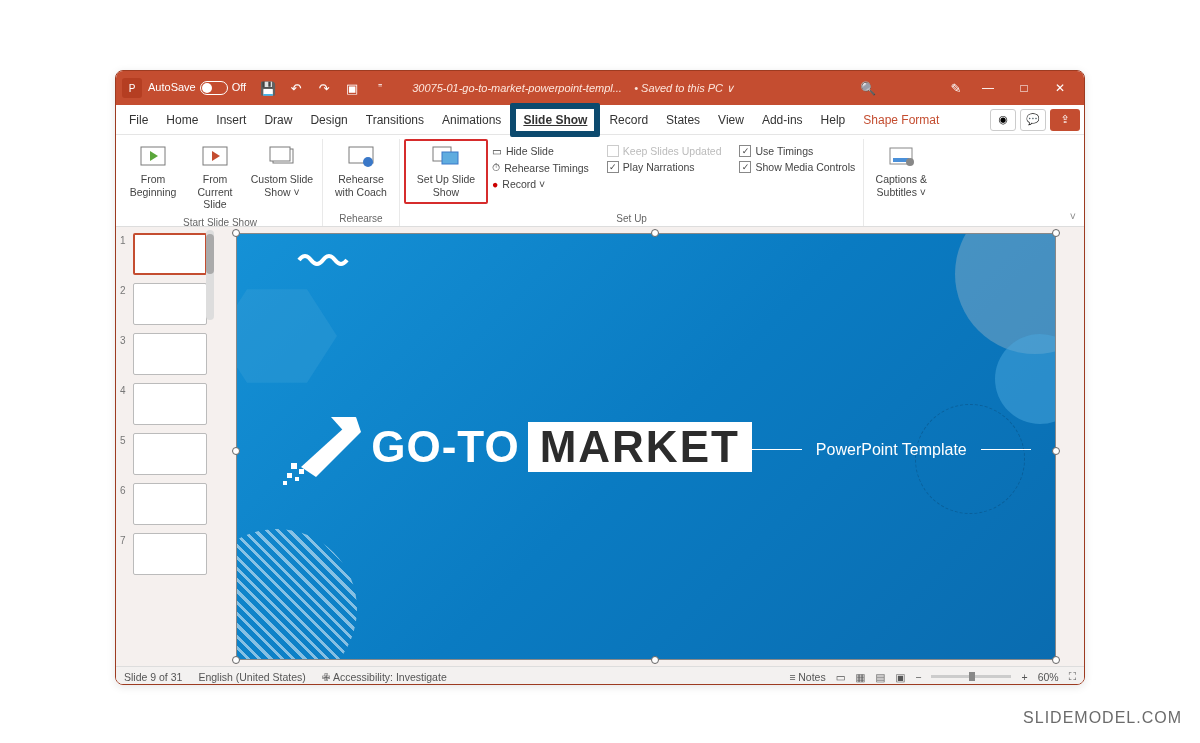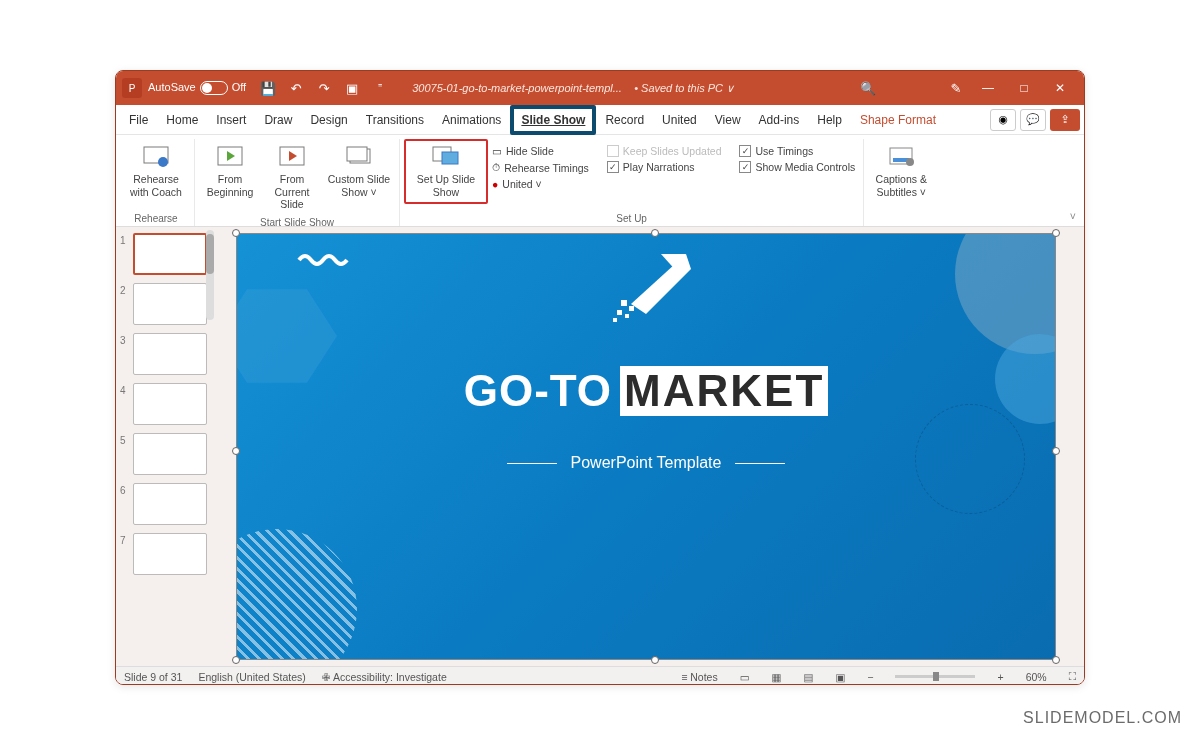--- a/index.html
+++ b/index.html
@@ -11,21 +11,21 @@
   .autosave { display: flex; align-items: flex-start; gap: 4px; margin-right: 8px; }
   .toggle { width: 28px; height: 14px; border: 1px solid #fff; border-radius: 8px; position: relative; }
   .toggle::after { content: ""; position: absolute; left: 1px; top: 1px; width: 10px; height: 10px; border-radius: 50%; background: #fff; }
   .tb-btn { width: 24px; height: 24px; display: flex; align-items: center; justify-content: center; margin: 0 2px; cursor: pointer; font-size: 13px; }
   .tb-title { flex: 1; text-align: left; padding-left: 18px; color: #fde6dd; font-size: 11px; white-space: nowrap; overflow: hidden; font-style: italic; }
   .winbtns { display: flex; }
   .winbtn { width: 36px; height: 28px; display: flex; align-items: center; justify-content: center; font-size: 12px; cursor: pointer; }
   
   .menubar { background: #fff; height: 30px; display: flex; align-items: center; padding: 0 4px; border-bottom: 1px solid #e5e5e5; font-size: 12px; }
   .menubar .tab { padding: 24px 9px; cursor: pointer; color: #333; }
-  .menubar .tab.active { border: 4px solid #0c4a6e; border-radius: 2px; padding: 4px 7px; text-decoration: underline; font-weight: 600; }
+  .menubar .tab.active { border: 6px solid #0c4a6e; border-radius: 2px; padding: 4px 7px; text-decoration: underline; font-weight: 600; }
   .menubar .tab.shape { color: #c44d30; }
   .menubar .right { margin-left: auto; display: flex; gap: 4px; align-items: center; }
   .rbtn { width: 26px; height: 22px; border: 1px solid #ccc; border-radius: 3px; display: flex; align-items: center; justify-content: center; font-size: 11px; cursor: pointer; }
   .sharebtn { width: 30px; height: 22px; background: #c44d30; border-radius: 3px; display: flex; align-items: center; justify-content: center; color: #fff; font-size: 11px; cursor: pointer; }
   
   .ribbon { background: #fff; height: 92px; display: flex; font-size: 10.5px; color: #444; border-bottom: 1px solid #ddd; padding: 4px 2px 0; }
   .group { display: flex; flex-direction: column; align-items: center; padding: 0 4px; border-right: 1px solid #e9e9e9; }
   .group:last-child { border-right: none; }
   .group-items { display: flex; flex: 1; align-items: flex-start; }
   .group-label { font-size: 10px; color: #666; text-align: center; padding-bottom: 2px; }
@@ -42,37 +42,37 @@
   .thumb { display: flex; align-items: flex-start; gap: 3px; margin-bottom: 8px; }
   .thumb .num { width: 10px; font-size: 10px; color: #777; padding-top: 2px; }
   .thumb .img { width: 74px; height: 42px; background: #fff; border: 1px solid #bbb; border-radius: 2px; overflow: hidden; }
   .thumb.sel .img { border: 2px solid #c44d30; }
   .thumb-scroll { position: absolute; left: 206px; top: 230px; width: 8px; height: 90px; background: #ddd; border-radius: 4px; }
   .thumb-scroll .bar { width: 8px; height: 40px; background: #aaa; border-radius: 4px; margin-top: 4px; }
   
   .canvas { flex: 1; position: relative; padding: 6px 28px 6px 12px; }
   .slide { position: absolute; left: 18px; top: 6px; right: 28px; bottom: 6px; background: linear-gradient(135deg, #1591d6 0%, #0a7bc2 50%, #0a6cb0 100%); border: 1px solid #888; overflow: hidden; }
   .hd { position: absolute; width: 8px; height: 8px; background: #fff; border: 1px solid #666; border-radius: 50%; }
-  .slide-content { position: absolute; inset: 0; display: flex; flex-direction: column; align-items: center; justify-content: flex-start; color: #fff; gap: 32px; }
+  .slide-content { position: absolute; inset: 0; display: flex; flex-direction: row; align-items: center; justify-content: center; color: #fff; }
   .squiggle { position: absolute; top: 18px; left: 60px; }
   .rocket { margin-bottom: 10px; }
   .title-row { display: flex; align-items: center; gap: 8px; }
   .goto { font-size: 44px; font-weight: 800; letter-spacing: 1px; }
-  .market { font-size: 44px; font-weight: 800; background: #fff; color: #2c2c2c; padding: 0 4px; letter-spacing: 2px; }
+  .market { font-size: 44px; font-weight: 800; background: #fff; color: #2c2c2c; padding: 0 12px; letter-spacing: 2px; }
   .subtitle { font-size: 16px; margin-top: 6px; display: flex; align-items: center; gap: 14px; }
   .subtitle::before, .subtitle::after { content: ""; width: 50px; height: 1px; background: #fff; }
   
   .circle1 { position: absolute; right: -60px; top: -40px; width: 160px; height: 160px; background: #b7c4cc; border-radius: 50%; opacity: .35; }
   .circle2 { position: absolute; right: -30px; top: 100px; width: 90px; height: 90px; background: #4aa8dd; border-radius: 50%; opacity: .5; }
   .circle3 { position: absolute; right: 30px; top: 170px; width: 110px; height: 110px; border: 1px dashed #0a5387; border-radius: 50%; opacity: .6; }
   .stripes { position: absolute; left: -40px; bottom: -30px; width: 160px; height: 160px; border-radius: 50%; background: repeating-linear-gradient(45deg, #fff 0 3px, transparent 3px 8px); opacity: .5; }
   .hex { position: absolute; left: -20px; top: 50px; width: 120px; height: 104px; background: #3ca0d8; clip-path: polygon(25% 5%, 75% 5%, 100% 50%, 75% 95%, 25% 95%, 0 50%); opacity: .35; }
   
   .status { height: 20px; background: #f3f1f0; border-top: 1px solid #ddd; display: flex; align-items: center; font-size: 10.5px; color: #555; padding: 0 8px; gap: 16px; }
-  .status .right { margin-left: auto; display: flex; gap: 22px; align-items: center; }
+  .status .right { margin-left: auto; display: flex; gap: 10px; align-items: center; }
   .zoom-track { width: 80px; height: 3px; background: #ccc; position: relative; }
   .zoom-track::after { content: ""; position: absolute; left: 38px; top: -3px; width: 6px; height: 9px; background: #888; }
   .watermark { position: absolute; right: 18px; bottom: 16px; font-size: 16px; letter-spacing: 1px; color: #6b6b6b; }
   
   .mini1 { background: linear-gradient(135deg,#1591d6,#0a6cb0); display:flex;align-items:center;justify-content:center;color:#fff;font-size:5px;font-weight:700;}
 </style>
 </head>
 <body>
 
 <div class="app-window">
@@ -107,79 +107,79 @@
   <div class="menubar">
     <div class="tab">File</div>
     <div class="tab">Home</div>
     <div class="tab">Insert</div>
     <div class="tab">Draw</div>
     <div class="tab">Design</div>
     <div class="tab">Transitions</div>
     <div class="tab">Animations</div>
     <div class="tab active">Slide Show</div>
     <div class="tab">Record</div>
-    <div class="tab">United</div>
+    <div class="tab">States</div>
     <div class="tab">View</div>
     <div class="tab">Add-ins</div>
     <div class="tab">Help</div>
     <div class="tab shape">Shape Format</div>
     <div class="right">
       <div class="rbtn">◉</div>
       <div class="rbtn">💬</div>
       <div class="sharebtn">⇪</div>
     </div>
   </div>
 
   <div class="ribbon">
     <div class="group">
       <div class="group-items">
+        <div class="bigbtn">
+          <div class="ico">
+              <svg width="26" height="22">
+                <rect x="1" y="1" width="24" height="18" fill="#fff" stroke="#7a7a7a"></rect>
+                <polygon points="10,5 18,10 10,15" fill="#5aa63b"></polygon>
+              </svg>
+            </div>
+          <span>From Beginning</span>
+        </div>
+        <div class="bigbtn">
+          <div class="ico">
+              <svg width="26" height="22">
+                <rect x="1" y="1" width="24" height="18" fill="#fff" stroke="#7a7a7a"></rect>
+                <polygon points="10,5 18,10 10,15" fill="#c44d30"></polygon>
+              </svg>
+            </div>
+          <span>From Current Slide</span>
+        </div>
+        <div class="bigbtn" style="width:72px">
+          <div class="ico">
+              <svg width="26" height="22">
+                <rect x="4" y="3" width="20" height="14" fill="#fff" stroke="#7a7a7a"></rect>
+                <rect x="1" y="1" width="20" height="14" fill="#fff" stroke="#7a7a7a"></rect>
+              </svg>
+            </div>
+          <span>Custom Slide Show ˅</span>
+        </div>
+      </div>
+      <div class="group-label">Start Slide Show</div>
+    </div>
+
+    <div class="group">
+      <div class="group-items">
         <div class="bigbtn" style="width:68px">
           <div class="ico">
               <svg width="26" height="22">
                 <rect x="1" y="1" width="24" height="16" fill="#fff" stroke="#7a7a7a"></rect>
                 <circle cx="20" cy="16" r="5" fill="#3a78c8"></circle>
               </svg>
             </div>
           <span>Rehearse with Coach</span>
         </div>
       </div>
       <div class="group-label">Rehearse</div>
-    </div>
-
-    <div class="group">
-      <div class="group-items">
-        <div class="bigbtn">
-          <div class="ico">
-              <svg width="26" height="22">
-                <rect x="1" y="1" width="24" height="18" fill="#fff" stroke="#7a7a7a"></rect>
-                <polygon points="10,5 18,10 10,15" fill="#5aa63b"></polygon>
-              </svg>
-            </div>
-          <span>From Beginning</span>
-        </div>
-        <div class="bigbtn">
-          <div class="ico">
-              <svg width="26" height="22">
-                <rect x="1" y="1" width="24" height="18" fill="#fff" stroke="#7a7a7a"></rect>
-                <polygon points="10,5 18,10 10,15" fill="#c44d30"></polygon>
-              </svg>
-            </div>
-          <span>From Current Slide</span>
-        </div>
-        <div class="bigbtn" style="width:72px">
-          <div class="ico">
-              <svg width="26" height="22">
-                <rect x="4" y="3" width="20" height="14" fill="#fff" stroke="#7a7a7a"></rect>
-                <rect x="1" y="1" width="20" height="14" fill="#fff" stroke="#7a7a7a"></rect>
-              </svg>
-            </div>
-          <span>Custom Slide Show ˅</span>
-        </div>
-      </div>
-      <div class="group-label">Start Slide Show</div>
     </div>
 
     <div class="group" style="flex:0 0 auto">
       <div class="group-items">
         <div class="bigbtn hl" style="width:84px">
           <div class="ico">
               <svg width="28" height="22">
                 <rect x="1" y="1" width="18" height="14" fill="#fff" stroke="#7a7a7a"></rect>
                 <rect x="10" y="6" width="16" height="12" fill="#5facdf" stroke="#3a78c8"></rect>
               </svg>
@@ -190,21 +190,21 @@
           <div class="smrow">
               <span>▭</span>
               <span>Hide Slide</span>
             </div>
           <div class="smrow">
               <span>⏱</span>
               <span>Rehearse Timings</span>
             </div>
           <div class="smrow">
               <span style="color:#c00">●</span>
-              <span>United ˅</span>
+              <span>Record ˅</span>
             </div>
         </div>
         <div class="smitems" style="padding-left:10px">
           <div class="smrow">
               <span class="chk disabled"></span>
               <span style="color:#bbb">Keep Slides Updated</span>
             </div>
           <div class="smrow">
               <span class="chk">✓</span>
               <span>Play Narrations</span>

